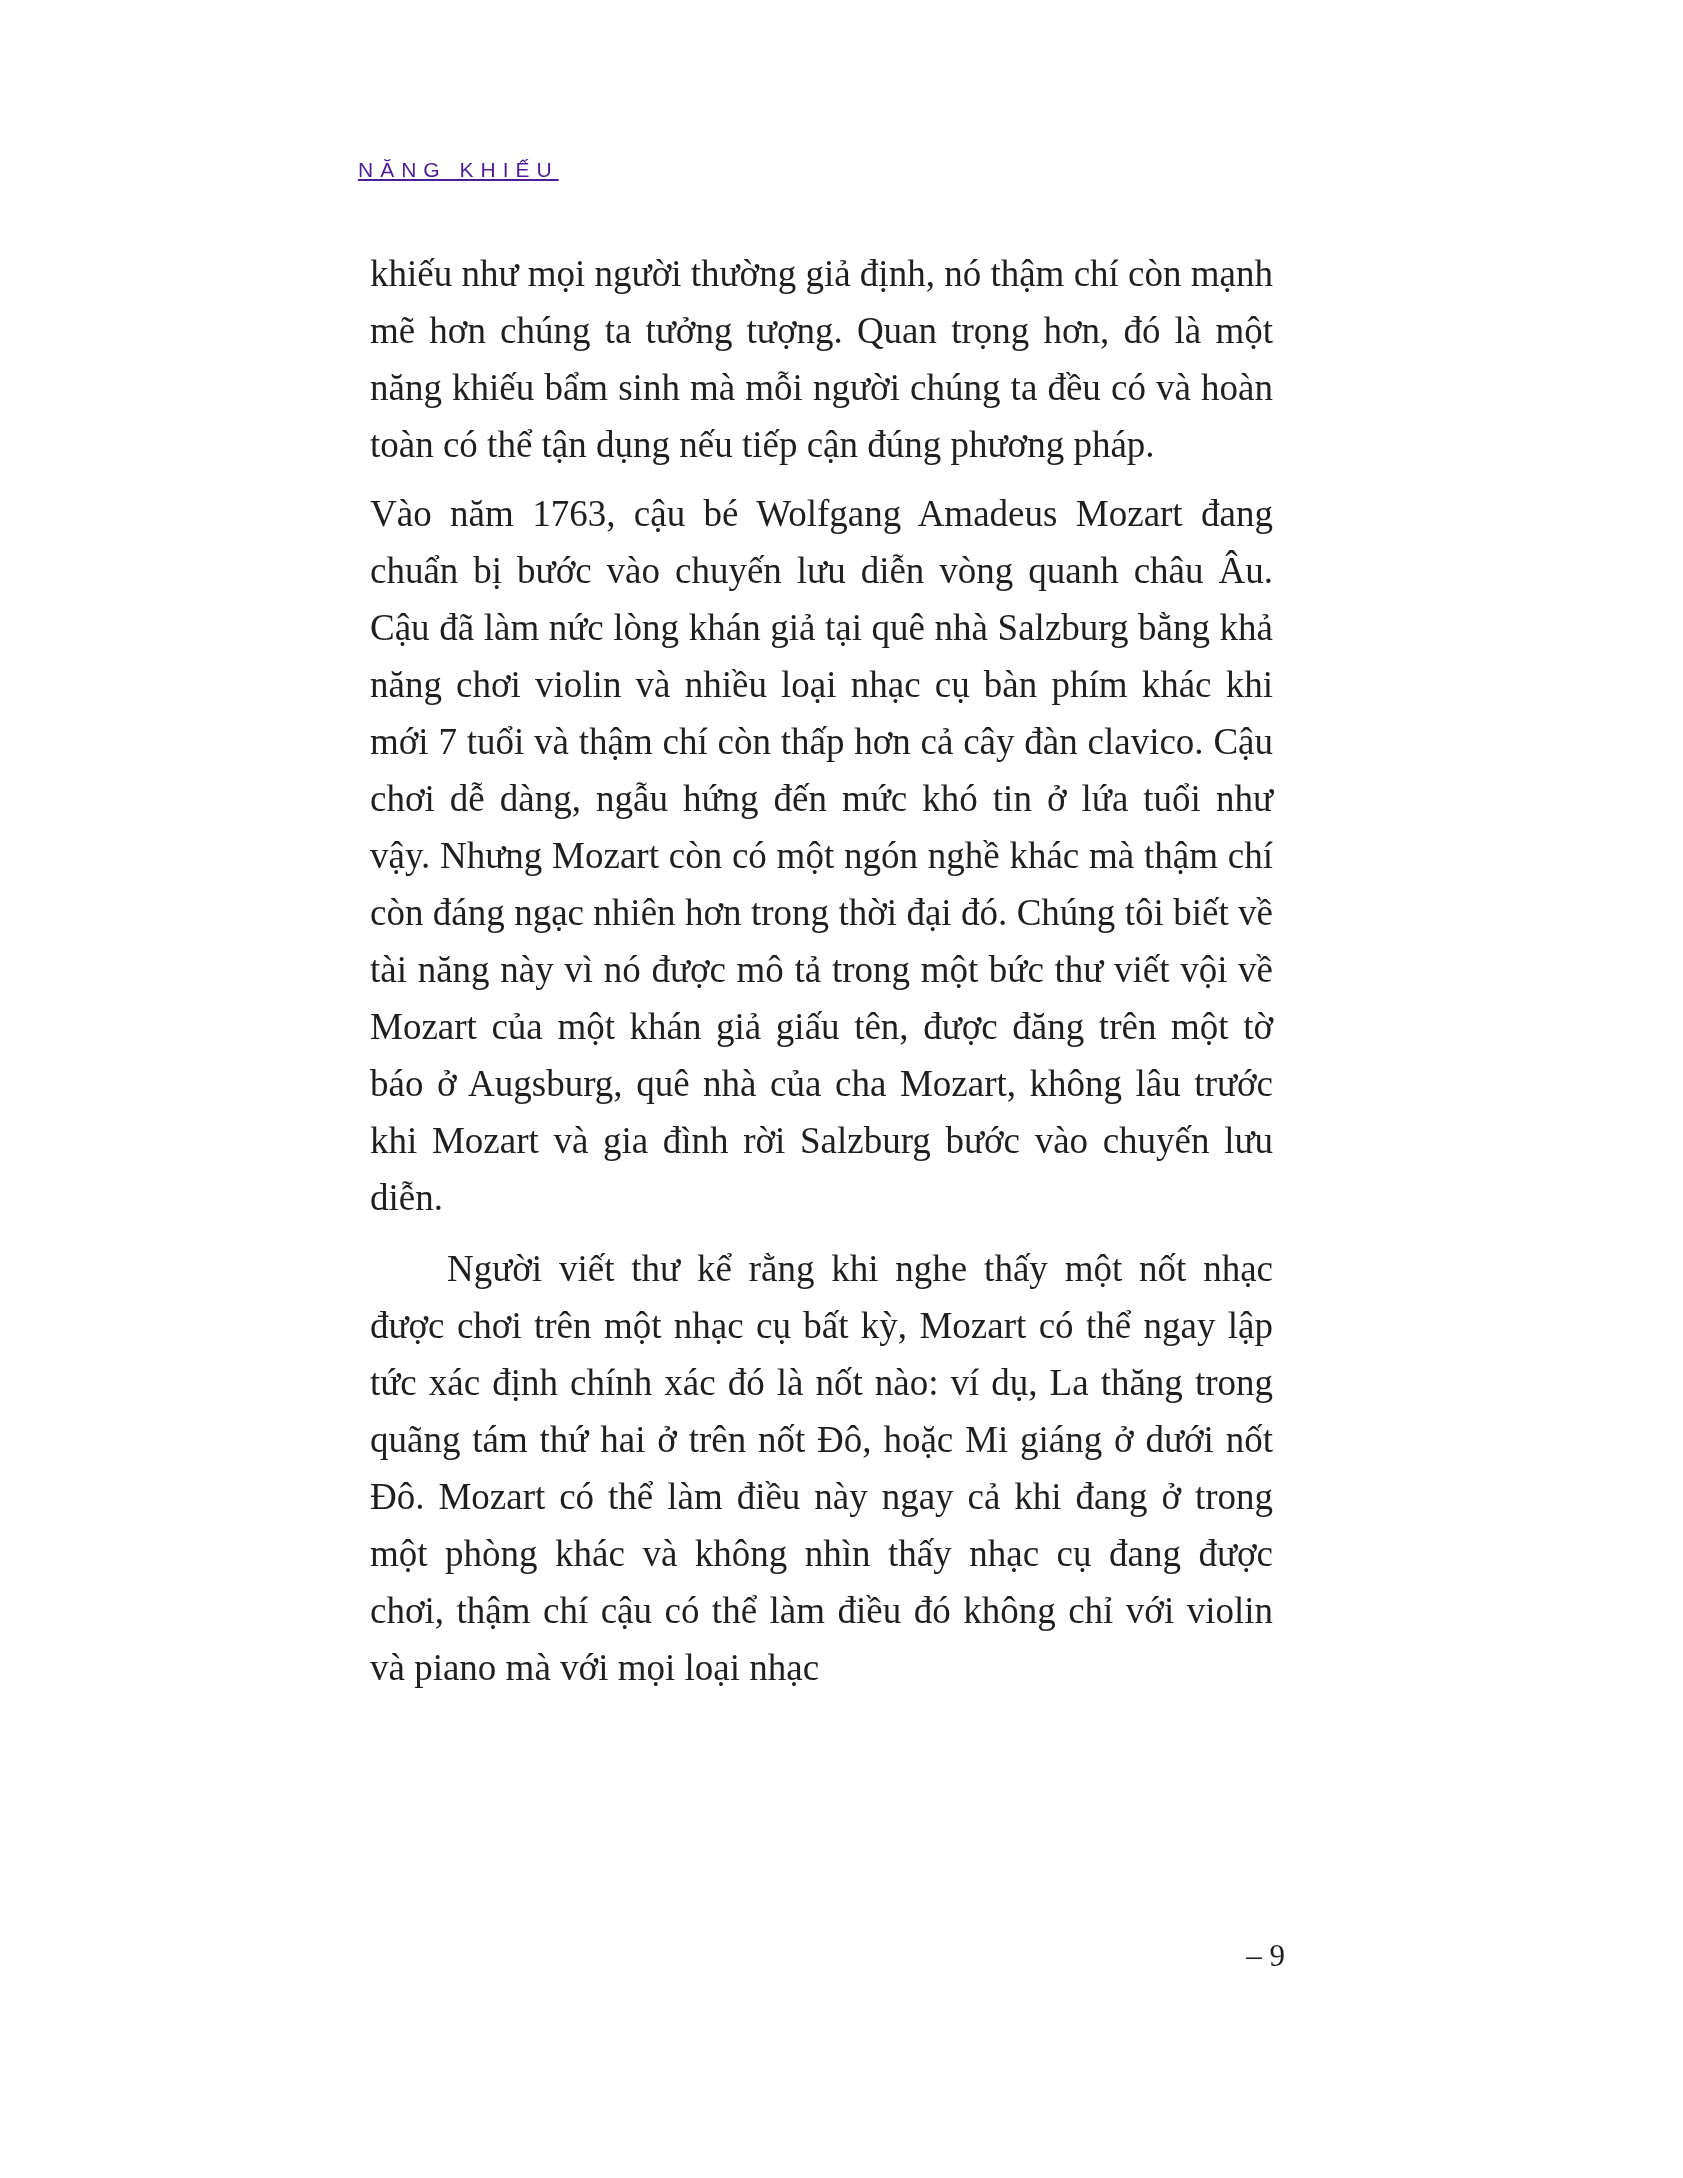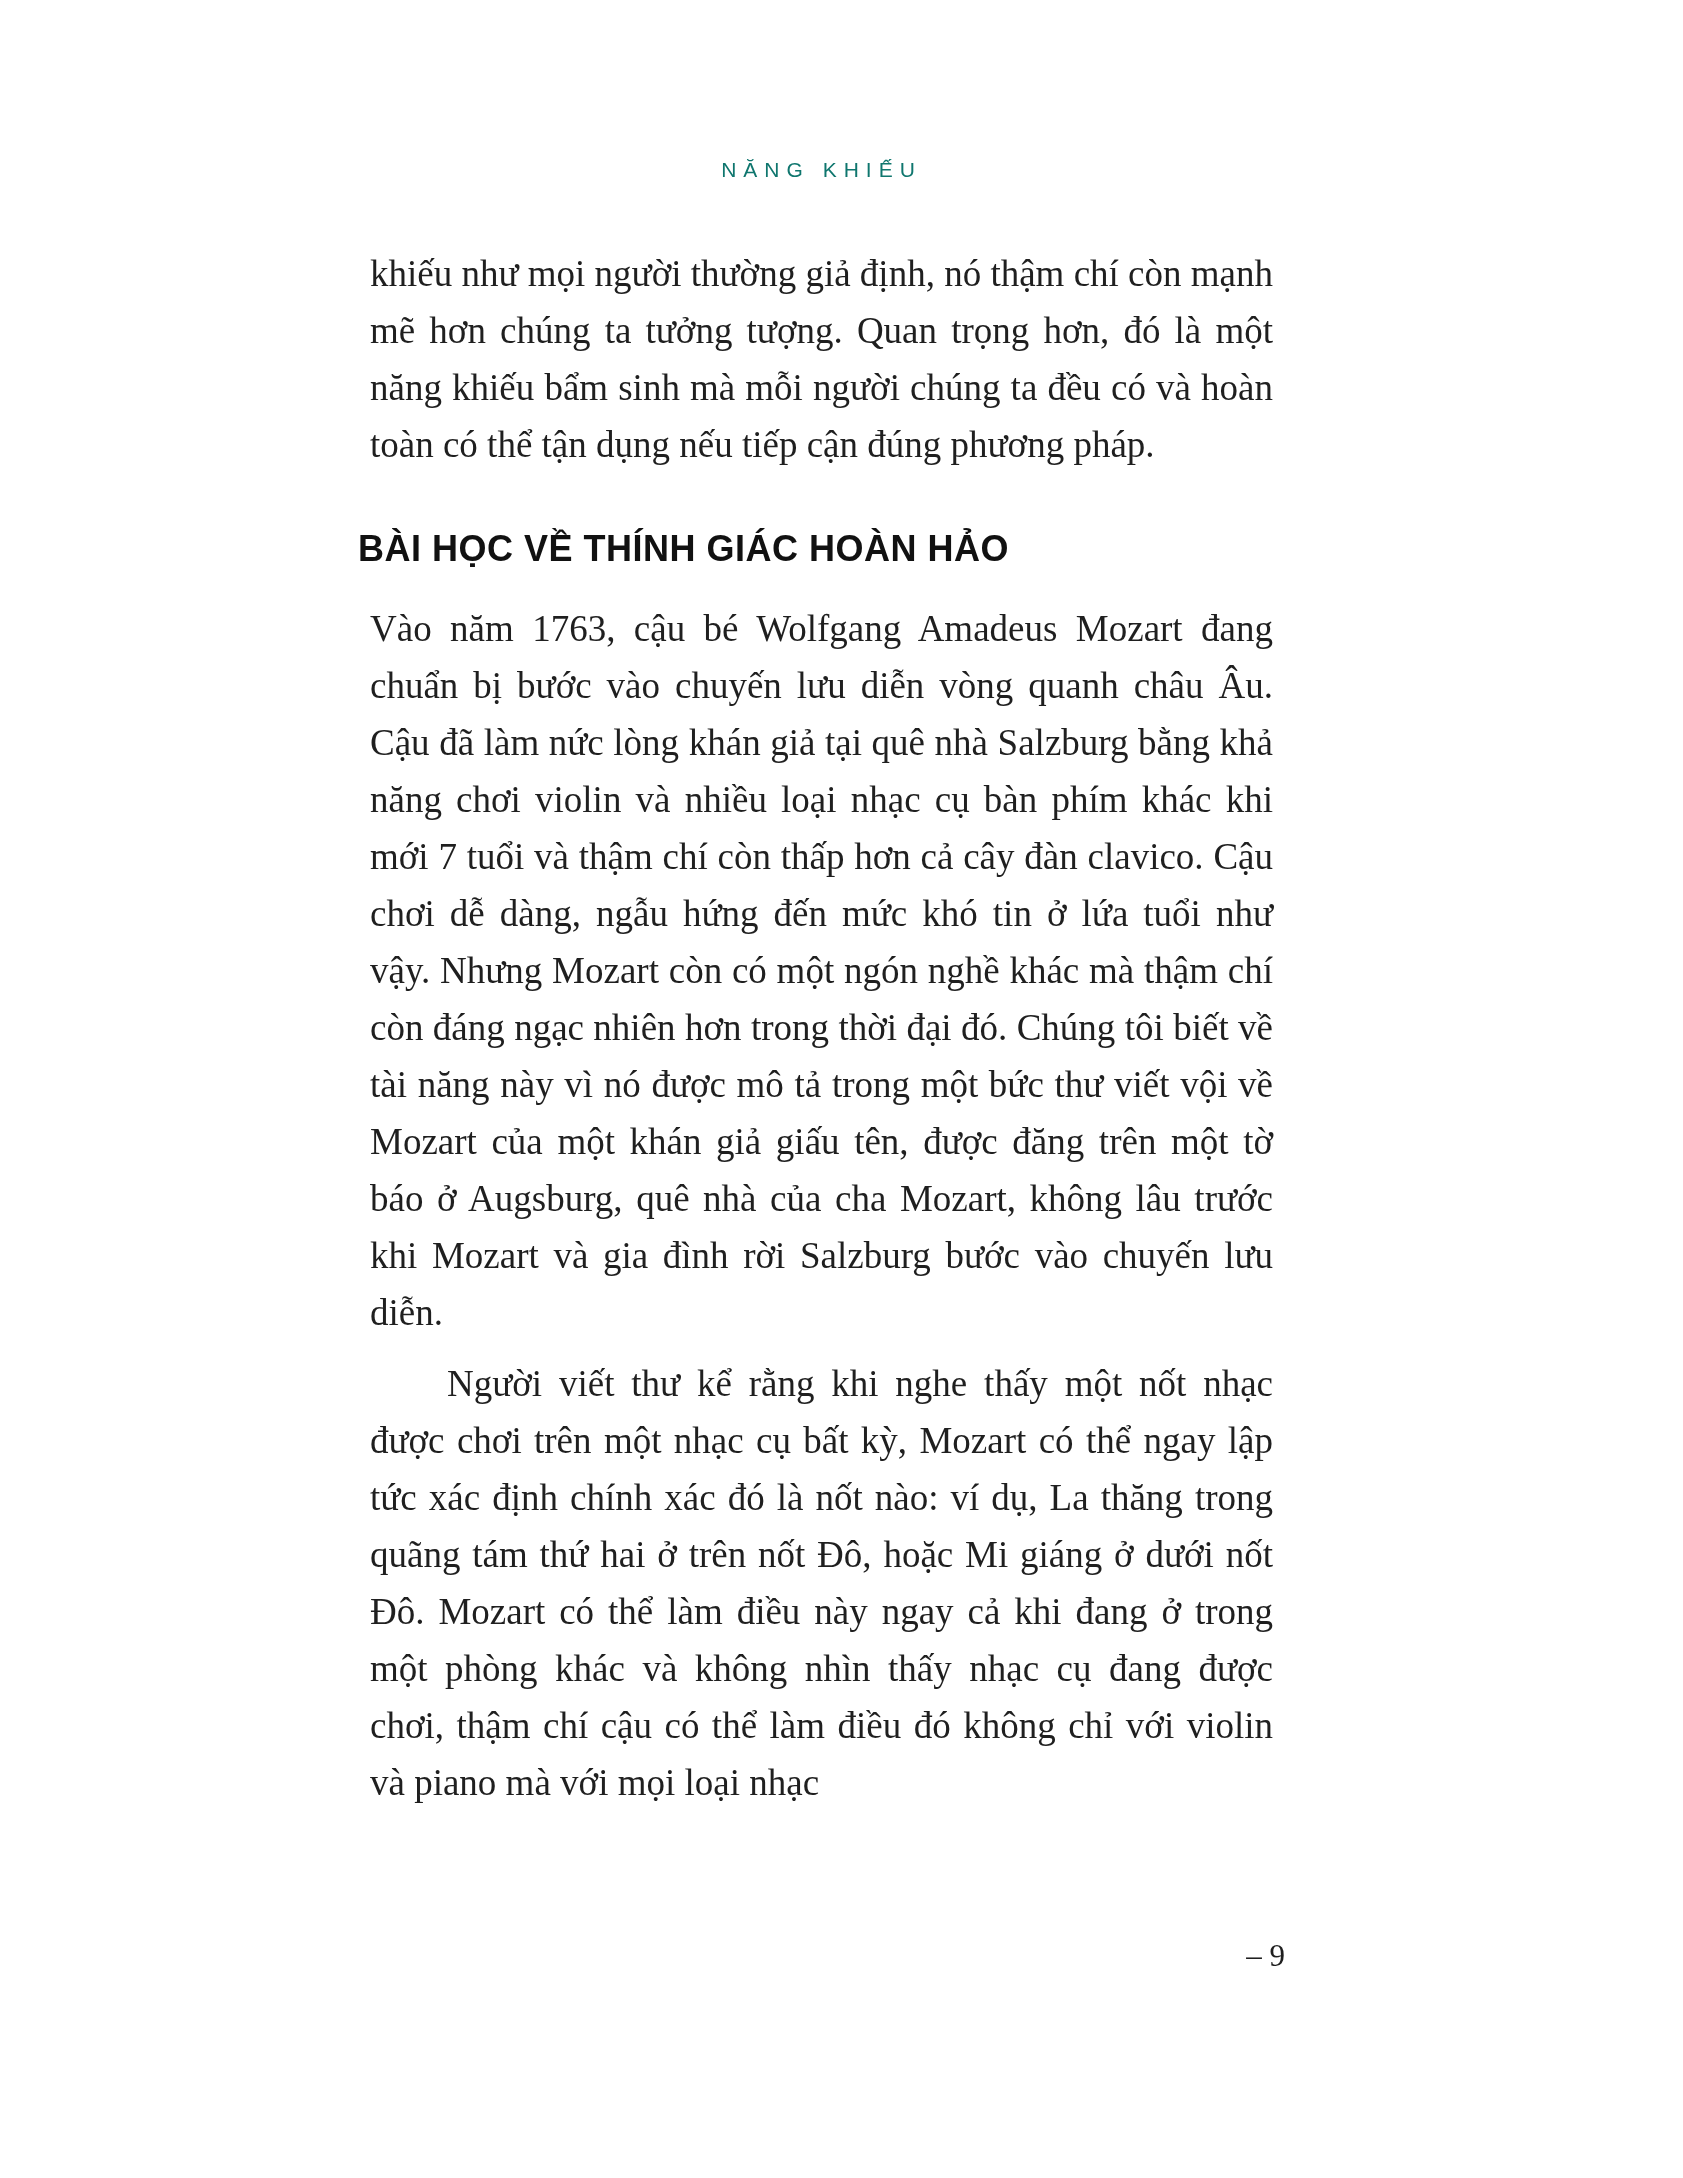--- a/index.html
+++ b/index.html
@@ -22,23 +22,24 @@
     top: 0;
     width: 927px;
     padding-top: 158px;
   }
   .running-head {
     font-family: "Liberation Sans", "DejaVu Sans", sans-serif;
     font-size: 21px;
     line-height: 24px;
     font-weight: 400;
     letter-spacing: 7px;
-    color: #0f766e;
-    text-align: center;
+    color: #4c1d95;
+    text-align: left;
     text-transform: uppercase;
+    text-decoration: underline;
   }
   .body-para {
     font-family: "Liberation Serif", "DejaVu Serif", serif;
     font-size: 37px;
     line-height: 57px;
     text-align: justify;
     margin: 12px;
     color: #1f1f1f;
   }
   .para-intro {
@@ -71,21 +72,20 @@
 </style>
 </head>
 <body>
 
 <div class="page">
   <div class="text-column">
     <div class="running-head">NĂNG KHIẾU</div>
 
     <p class="body-para para-intro">khiếu như mọi người thường giả định, nó thậm chí còn mạnh mẽ hơn chúng ta tưởng tượng. Quan trọng hơn, đó là một năng khiếu bẩm sinh mà mỗi người chúng ta đều có và hoàn toàn có thể tận dụng nếu tiếp cận đúng phương pháp.</p>
 
-    <h2 class="section-heading">BÀI HỌC VỀ THÍNH GIÁC HOÀN HẢO</h2>
 
     <p class="body-para">Vào năm 1763, cậu bé Wolfgang Amadeus Mozart đang chuẩn bị bước vào chuyến lưu diễn vòng quanh châu Âu. Cậu đã làm nức lòng khán giả tại quê nhà Salzburg bằng khả năng chơi violin và nhiều loại nhạc cụ bàn phím khác khi mới 7 tuổi và thậm chí còn thấp hơn cả cây đàn clavico. Cậu chơi dễ dàng, ngẫu hứng đến mức khó tin ở lứa tuổi như vậy. Nhưng Mozart còn có một ngón nghề khác mà thậm chí còn đáng ngạc nhiên hơn trong thời đại đó. Chúng tôi biết về tài năng này vì nó được mô tả trong một bức thư viết vội về Mozart của một khán giả giấu tên, được đăng trên một tờ báo ở Augsburg, quê nhà của cha Mozart, không lâu trước khi Mozart và gia đình rời Salzburg bước vào chuyến lưu diễn.</p>
 
     <p class="body-para para-indent">Người viết thư kể rằng khi nghe thấy một nốt nhạc được chơi trên một nhạc cụ bất kỳ, Mozart có thể ngay lập tức xác định chính xác đó là nốt nào: ví dụ, La thăng trong quãng tám thứ hai ở trên nốt Đô, hoặc Mi giáng ở dưới nốt Đô. Mozart có thể làm điều này ngay cả khi đang ở trong một phòng khác và không nhìn thấy nhạc cụ đang được chơi, thậm chí cậu có thể làm điều đó không chỉ với violin và piano mà với mọi loại nhạc</p>
   </div>
 
   <div class="page-number">– 9</div>
 </div>
 
 

